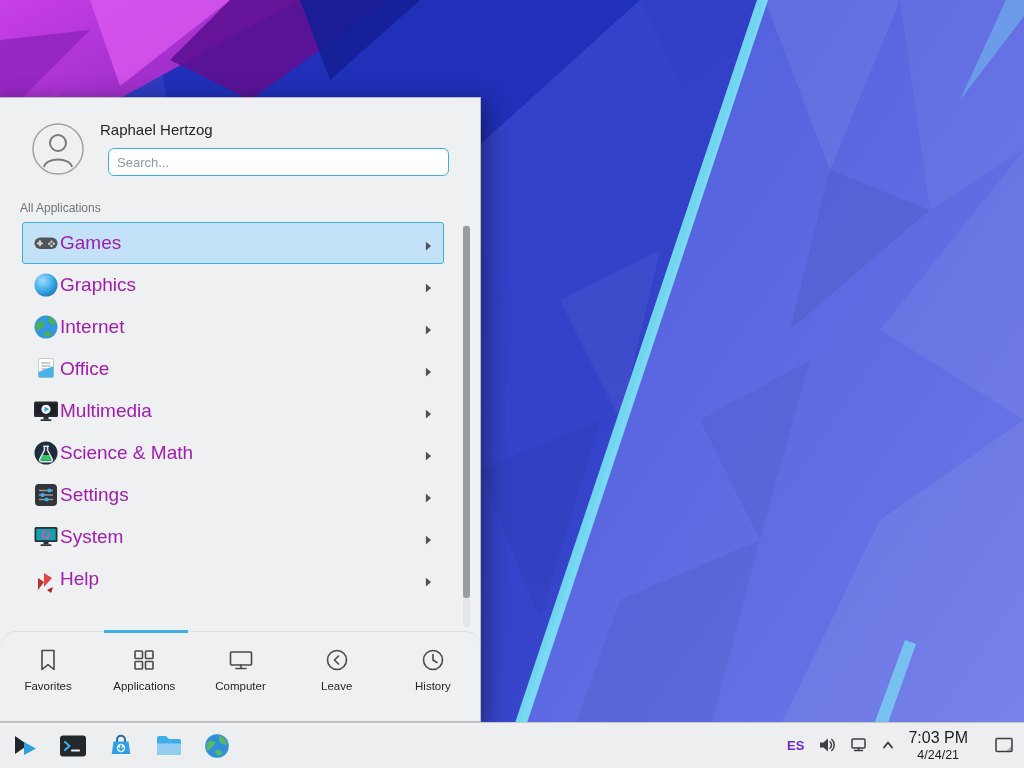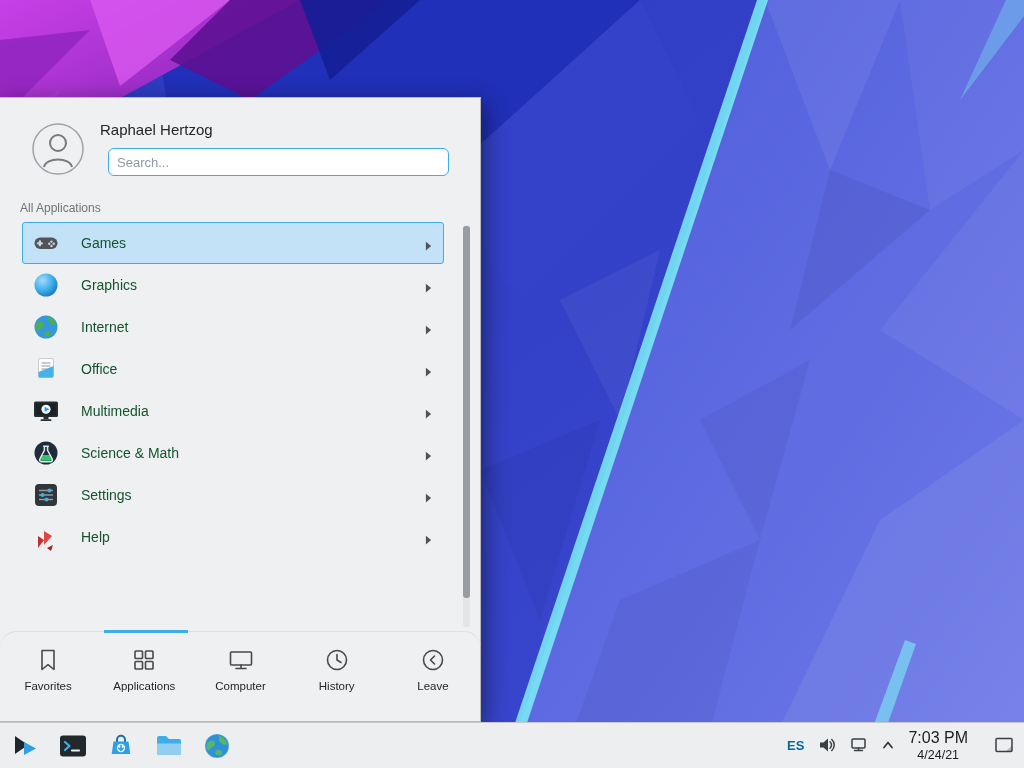--- a/index.html
+++ b/index.html
@@ -19,21 +19,21 @@
             font-family:"Liberation Sans", sans-serif; }
   .search::placeholder { color:#8d9ba5; }
   .section-label { position:absolute; left:20px; top:103px; font-size:12px; color:#6e7478; }
 
   .cat-list { position:absolute; left:0; top:124px; width:481px; height:409px; overflow:hidden; }
   .cat-row { position:relative; height:42px; margin:0 37px 0 22px; display:flex; align-items:center;
              border:1px solid transparent; border-radius:3px; }
   .cat-row.sel { background:#c3e2f7; border-color:#3daee9; }
   .cicon { width:28px; height:28px; margin-left:9px; flex:0 0 28px; }
   .cicon svg { width:28px; height:28px; display:block; }
-  .clabel { margin-left:21px; font-size:14px; color:#14532d; }
+  .clabel { font-size:19px; color:#a21caf; }
   .arrow { position:absolute; right:11px; top:15px; width:7px; height:12px; }
 
   .scroll-track { position:absolute; right:10px; top:127px; width:7px; height:402px;
                   background:#e3e5e7; border-radius:3px; }
   .scroll-thumb { position:absolute; left:0; top:1px; width:7px; height:372px;
                   background:#989da1; border-radius:3px; }
 
   .footer { position:absolute; left:0; top:533px; width:481px; height:91px;
             border-top:1px solid #dcdee0; display:flex;border-radius:17px; }
   .tab-indicator { position:absolute; left:104px; top:-2px; width:84px; height:3px; background:#3daee9; }
@@ -42,21 +42,21 @@
   .tab span { font-size:11.5px; color:#232629; }
 
   
   .taskbar { position:absolute; left:0; bottom:0; width:1024px; height:46px;
              background:#edeeef; border-top:1px solid #c5c7c9;
              display:flex; align-items:center; }
   .tb-left { display:flex; align-items:center; gap:10px; padding-left:6px; }
   .tb-icon { width:38px; height:38px; display:flex; align-items:center; justify-content:center; }
   .tb-icon svg { width:30px; height:30px; display:block; }
   .tray { margin-left:auto; display:flex; align-items:center; gap:14px; padding-right:10px; }
-  .kbd-layout { font-size:13px; font-weight:bold; color:#0369a1; }
+  .kbd-layout { font-size:13px; font-weight:bold; color:#6d28d9; }
   .tray-icon { display:flex; align-items:center; justify-content:center; }
   .clock { text-align:center; line-height:1.15; color:#1b1e20; }
   .clock .time { font-size:16px; display:block; }
   .clock .date { font-size:12.5px; display:block; }
   .show-desktop { margin-left:12px; width:20px; height:18px; }
 </style>
 </head>
 <body>
 
 <div class="desktop">
@@ -240,20 +240,38 @@
           </svg>
         </span>
         <span class="clabel">Settings</span>
         <span class="arrow">
           <svg viewBox="0 0 8 12" width="7" height="12">
               <path d="M1 1 L7 6 L1 11 Z" fill="#50545a"></path>
             </svg>
         </span>
       </div>
 
+      <div class="cat-row">
+        <span class="cicon">
+          <svg viewBox="0 0 28 28">
+            <rect x="2.5" y="4" width="23" height="15" rx="1.5" fill="#2a3036"></rect>
+            <rect x="4.3" y="5.8" width="19.4" height="11.4" fill="#13a3ad"></rect>
+            <path d="M17.5 11.5 a3.5 3.5 0 1 1 -3.5 -3.5" fill="none" stroke="#e14fb2" stroke-width="1.8"></path>
+            <path d="M17.5 8.2 l0.6 3.6 -3.4 -0.7 z" fill="#e14fb2"></path>
+            <rect x="11.5" y="19" width="5" height="2.2" fill="#2a3036"></rect>
+            <rect x="8.5" y="21.2" width="11" height="1.8" rx="0.9" fill="#2a3036"></rect>
+          </svg>
+        </span>
+        <span class="clabel">System</span>
+        <span class="arrow">
+          <svg viewBox="0 0 8 12" width="7" height="12">
+              <path d="M1 1 L7 6 L1 11 Z" fill="#50545a"></path>
+            </svg>
+        </span>
+      </div>
 
 
       <div class="cat-row">
         <span class="cicon">
           <svg viewBox="0 0 28 28">
             <path d="M6 25 L6 13 L12 17 Z" fill="#c22f2f"></path>
             <path d="M12 22 L12 8 L20 13 Z" fill="#e04646"></path>
             <path d="M15 25 l6 -3 -2 6 z" fill="#a72222"></path>
           </svg>
         </span>
@@ -295,31 +313,31 @@
         <svg viewBox="0 0 26 26">
           <rect x="2.5" y="5" width="21" height="13" rx="1" fill="none" stroke="#47494b" stroke-width="1.6"></rect>
           <path d="M13 18 v3.5 M8 21.5 h10" fill="none" stroke="#47494b" stroke-width="1.6" stroke-linecap="round"></path>
         </svg>
         <span>Computer</span>
       </div>
 
       <div class="tab">
         <svg viewBox="0 0 26 26">
           <circle cx="13" cy="13" r="9.5" fill="none" stroke="#47494b" stroke-width="1.6"></circle>
-          <path d="M13 7.5 V13 l4 2.5" fill="none" stroke="#47494b" stroke-width="1.6" stroke-linecap="round"></path>
-        </svg>
-        <span>History</span>
+          <path d="M14.5 9 L10.5 13 l4 4" fill="none" stroke="#47494b" stroke-width="1.6" stroke-linecap="round" stroke-linejoin="round"></path>
+        </svg>
+        <span>Leave</span>
       </div>
 
       <div class="tab">
         <svg viewBox="0 0 26 26">
           <circle cx="13" cy="13" r="9.5" fill="none" stroke="#47494b" stroke-width="1.6"></circle>
-          <path d="M14.5 9 L10.5 13 l4 4" fill="none" stroke="#47494b" stroke-width="1.6" stroke-linecap="round" stroke-linejoin="round"></path>
-        </svg>
-        <span>Leave</span>
+          <path d="M13 7.5 V13 l4 2.5" fill="none" stroke="#47494b" stroke-width="1.6" stroke-linecap="round"></path>
+        </svg>
+        <span>History</span>
       </div>
     </div>
   </div>
 
   <div class="taskbar">
     <div class="tb-left">
 
       <div class="tb-icon">
         <svg viewBox="0 0 30 30">
           <path d="M5 5 L18 14 L5 23 Z" fill="#20262b"></path>

